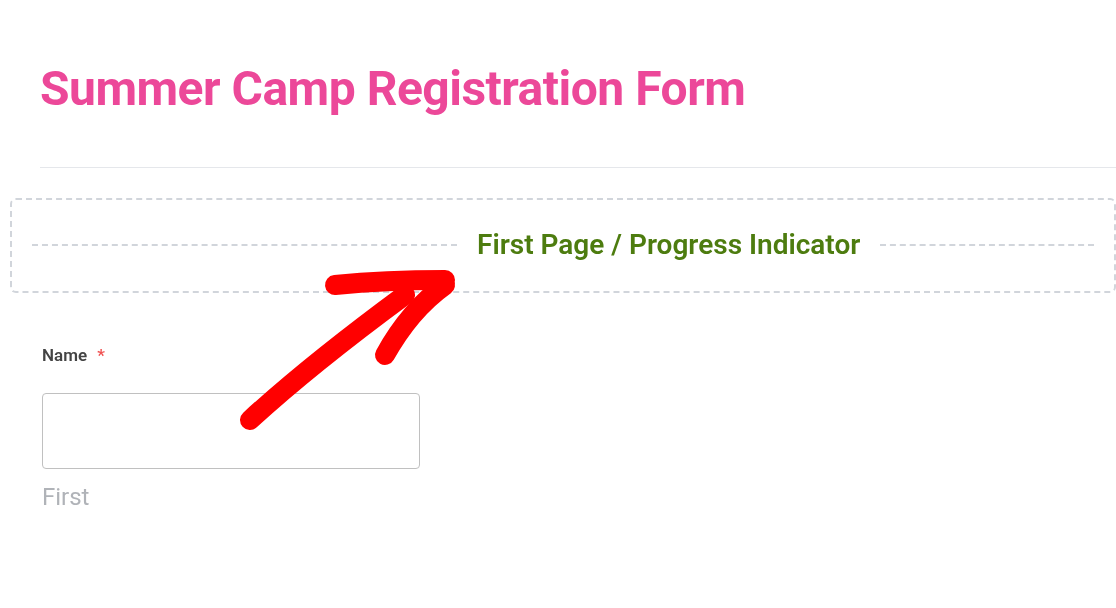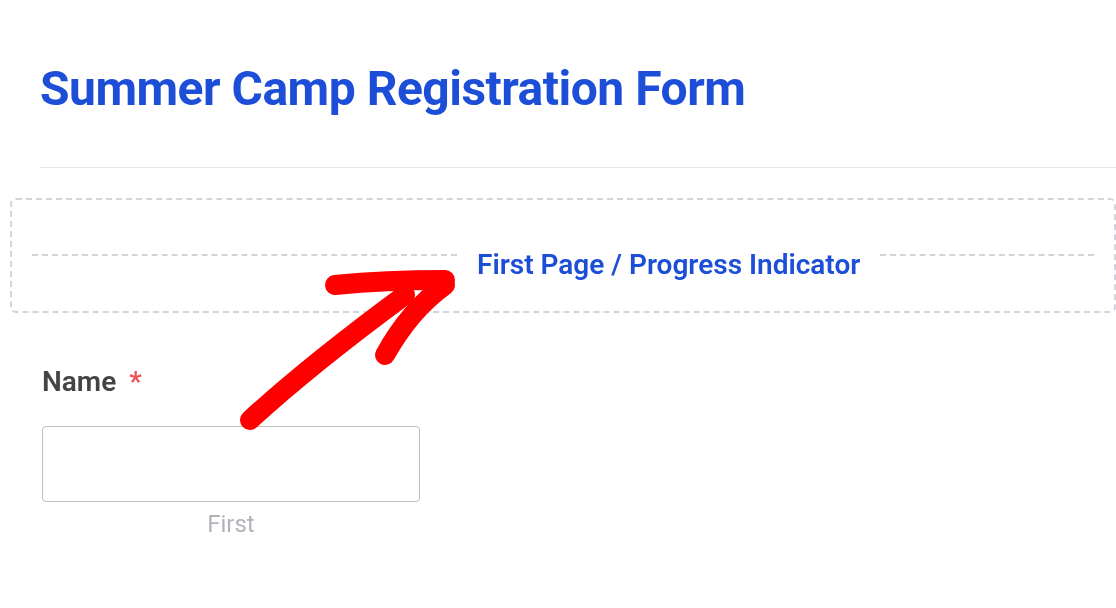--- a/index.html
+++ b/index.html
@@ -11,21 +11,21 @@
       font-family: -apple-system, BlinkMacSystemFont, "Segoe UI", Roboto, Helvetica, Arial, sans-serif;
       background: #ffffff;
       padding: 0;
       width: 1116px;
       height: 608px;
       position: relative;
     }
     .page-title {
       font-size: 48px;
       font-weight: 700;
-      color: #1d4ed8;
+      color: #ec4899;
       padding: 60px 0 0 40px;
       letter-spacing: -0.5px;
     }
     .hr-line {
       margin: 50px 0 0 40px;
       height: 1px;
       background: #e5e7eb;
       width: calc(100% - 40px);
     }
     .dashed-box {
@@ -48,26 +48,25 @@
       height: 0;
     }
     .inner-dash-right {
       flex: 1 1 0;
       border-top: 2px dashed #d1d5db;
       height: 0;
     }
     .indicator-label {
       font-size: 28px;
       font-weight: 600;
-      color: #1d4ed8;
+      color: #4d7c0f;
       white-space: nowrap;
-      margin-top: 20px;
     }
     .field-label {
-      font-size: 28px;
+      font-size: 17px;
       font-weight: 600;
       color: #444444;
       padding: 52px 0 0 42px;
     }
     .required-star {
       color: #f05252;
       margin-left: 6px;
       font-weight: 600;
     }
     .input-row {
@@ -85,23 +84,22 @@
       height: 76px;
       border: 1px solid #c0c0c0;
       border-radius: 4px;
       font-size: 18px;
       padding: 0 14px;
       background: #ffffff;
     }
     .sub-label {
       font-size: 24px;
       color: #b0b3b8;
-      margin-top: 8px;
+      margin-top: 14px;
       font-weight: 400;
-      text-align: center;
     }
     
     
     .arrow-overlay {
       position: absolute;
       left: 220px;
       top: 255px;
       width: 260px;
       height: 180px;
       pointer-events: none;

